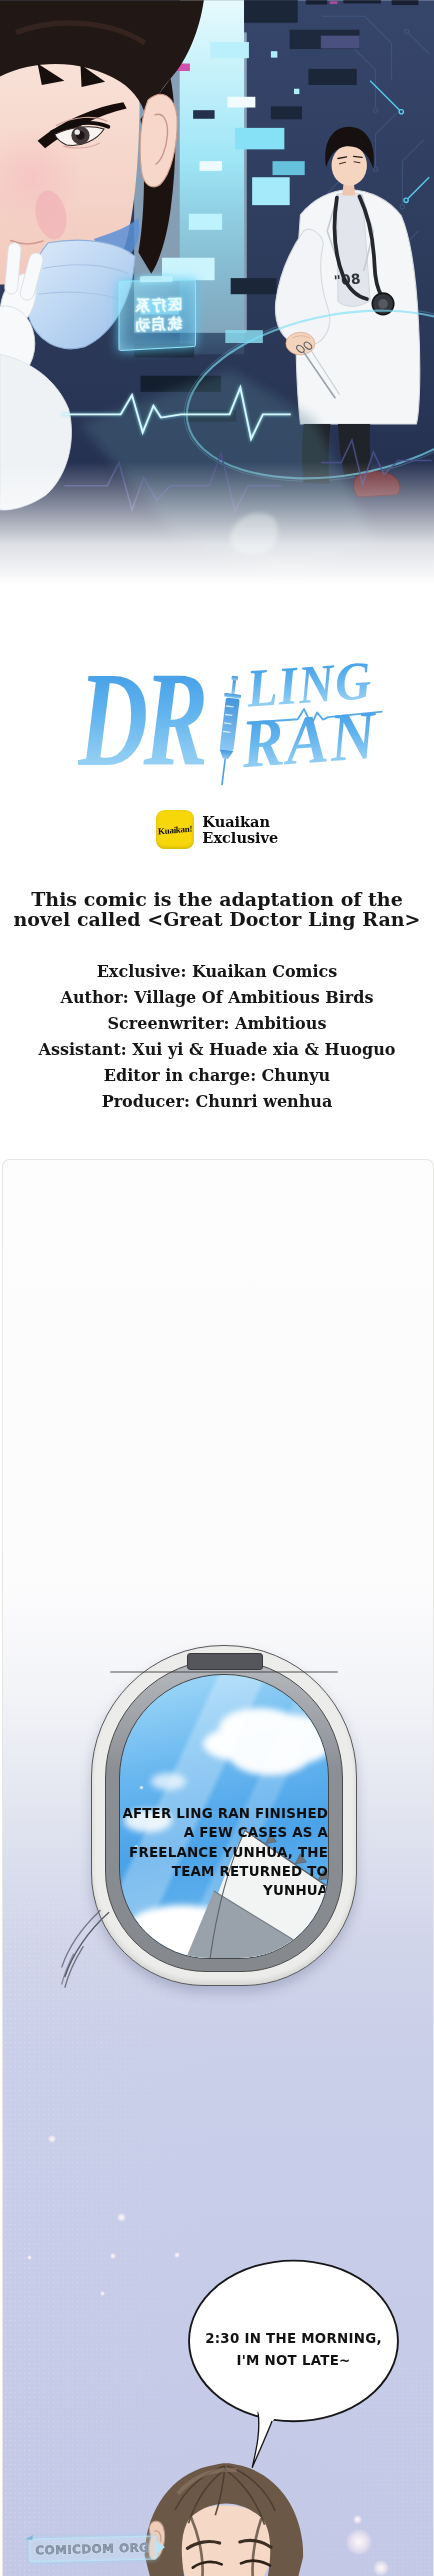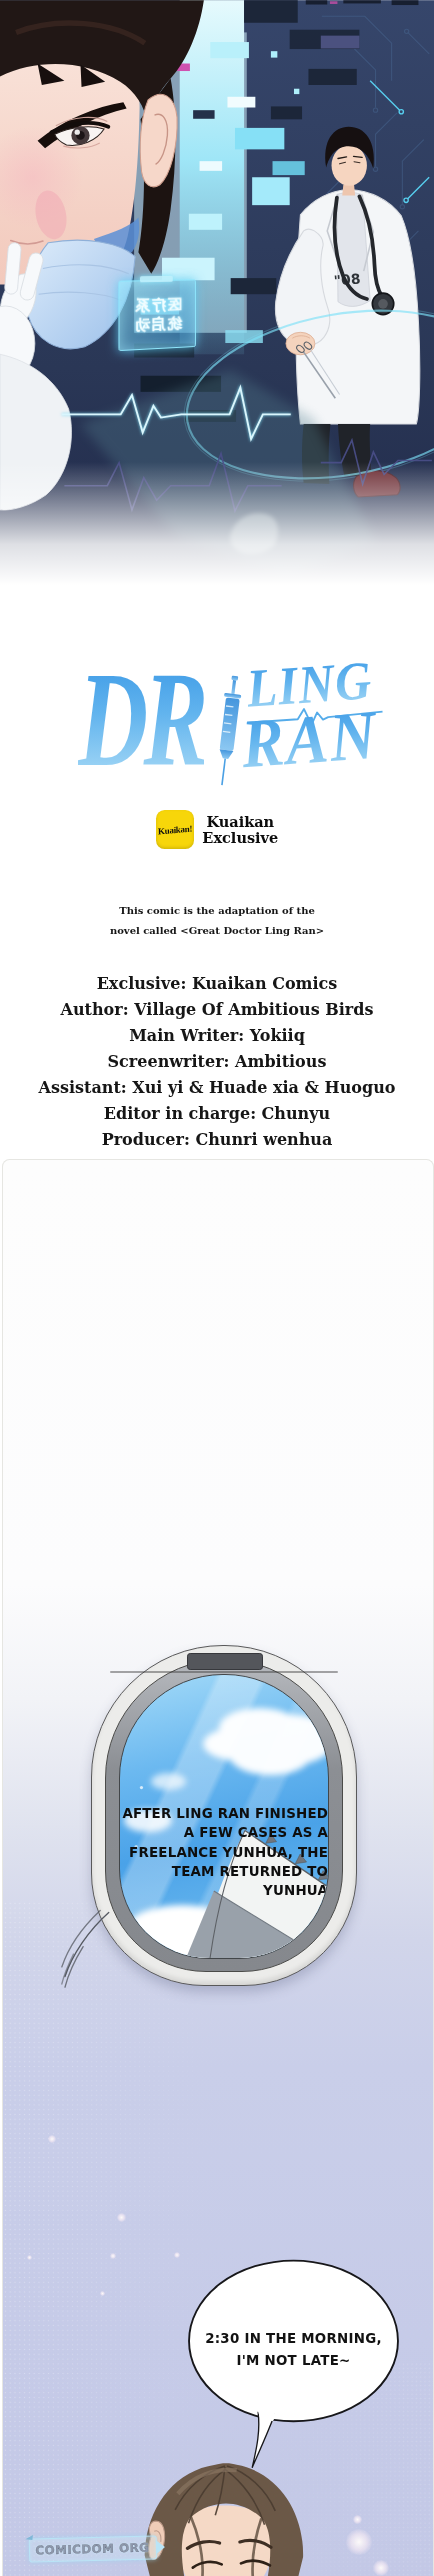--- a/index.html
+++ b/index.html
@@ -36,26 +36,26 @@
   .ekg-title{position:absolute;left:0;top:45px;}
   .logo-ran{position:absolute;left:-7.5px;top:45px;font-family:"Liberation Serif",serif;font-style:italic;
     font-weight:700;font-size:69px;line-height:1;letter-spacing:2.1px;transform:scaleX(.92);transform-origin:0 0;}
 
   
   .badge-row{position:absolute;top:810px;left:0;width:100%;display:flex;justify-content:center;align-items:center;gap:8.6px;}
   .kk-badge{width:38px;height:39px;border-radius:8.6px;background:#f7d60a;display:flex;align-items:center;justify-content:center;
     box-shadow:inset 0 -1.6px 3.2px rgba(0,0,0,.15);}
   .kk-badge span{font-family:"Liberation Serif",serif;font-weight:700;font-size:9px;color:#0f0f0f;
     transform:rotate(-5deg) skewX(-4deg);letter-spacing:-0.3px;}
-  .kk-label{font-family:"DejaVu Serif",serif;font-weight:700;font-size:14.5px;line-height:15.6px;color:#0c0c0c;text-align:center;}
+  .kk-label{font-family:"DejaVu Serif",serif;font-weight:700;font-size:14.5px;line-height:15.6px;color:#0c0c0c;text-align:left;}
 
   
   .credits{position:absolute;top:885px;left:0;width:100%;text-align:center;color:#161616;
     font-family:"DejaVu Serif",serif;font-weight:700;}
-  .credits .intro{margin:16px;font-size:10px;line-height:20.4px;}
+  .credits .intro{margin:4px;font-size:19px;line-height:20.4px;}
   .credit-list{margin-top:29px;}
   .credit-line{margin:1px;font-size:16px;line-height:25px;}
 
   
   .page2{position:absolute;top:1159px;left:2.1px;width:430px;height:1417px;
     border-radius:7.5px 7.5px 0 0;border:0.5px solid #e6e6e2;border-bottom:none;
     background:linear-gradient(to bottom,#fdfdfd 0%,#fcfcfd 30%,#f2f3f7 38%,#e0e3ef 47%,#d1d5ea 55%,#c9cee9 64%,#c6cbe8 83%,#c3c8e6 100%);}
   .stipple{position:absolute;left:0;top:741px;width:247px;height:676px;opacity:.55;
     background-image:radial-gradient(rgba(255,255,255,.65) 0.6px,rgba(255,255,255,0) 1px);
     background-size:4.8px 4.8px;
@@ -334,21 +334,20 @@
   </section>
 
   <section class="credits">
     <p class="intro">
       <span>This comic is the adaptation of the</span><br>
       <span>novel called &lt;Great Doctor Ling Ran&gt;</span>
     </p>
     <div class="credit-list">
       <p class="credit-line">Exclusive: Kuaikan Comics</p>
       <p class="credit-line">Author: Village Of Ambitious Birds</p>
-      <p class="credit-line">Main Writer: Yokiiq</p>
       <p class="credit-line">Screenwriter: Ambitious</p>
       <p class="credit-line">Assistant: Xui yi &amp; Huade xia &amp; Huoguo</p>
       <p class="credit-line">Editor in charge: Chunyu</p>
       <p class="credit-line">Producer:  Chunri wenhua</p>
     </div>
   </section>
 
   <section class="page2">
     <div class="stipple"></div>
     <div class="stipple2"></div>

